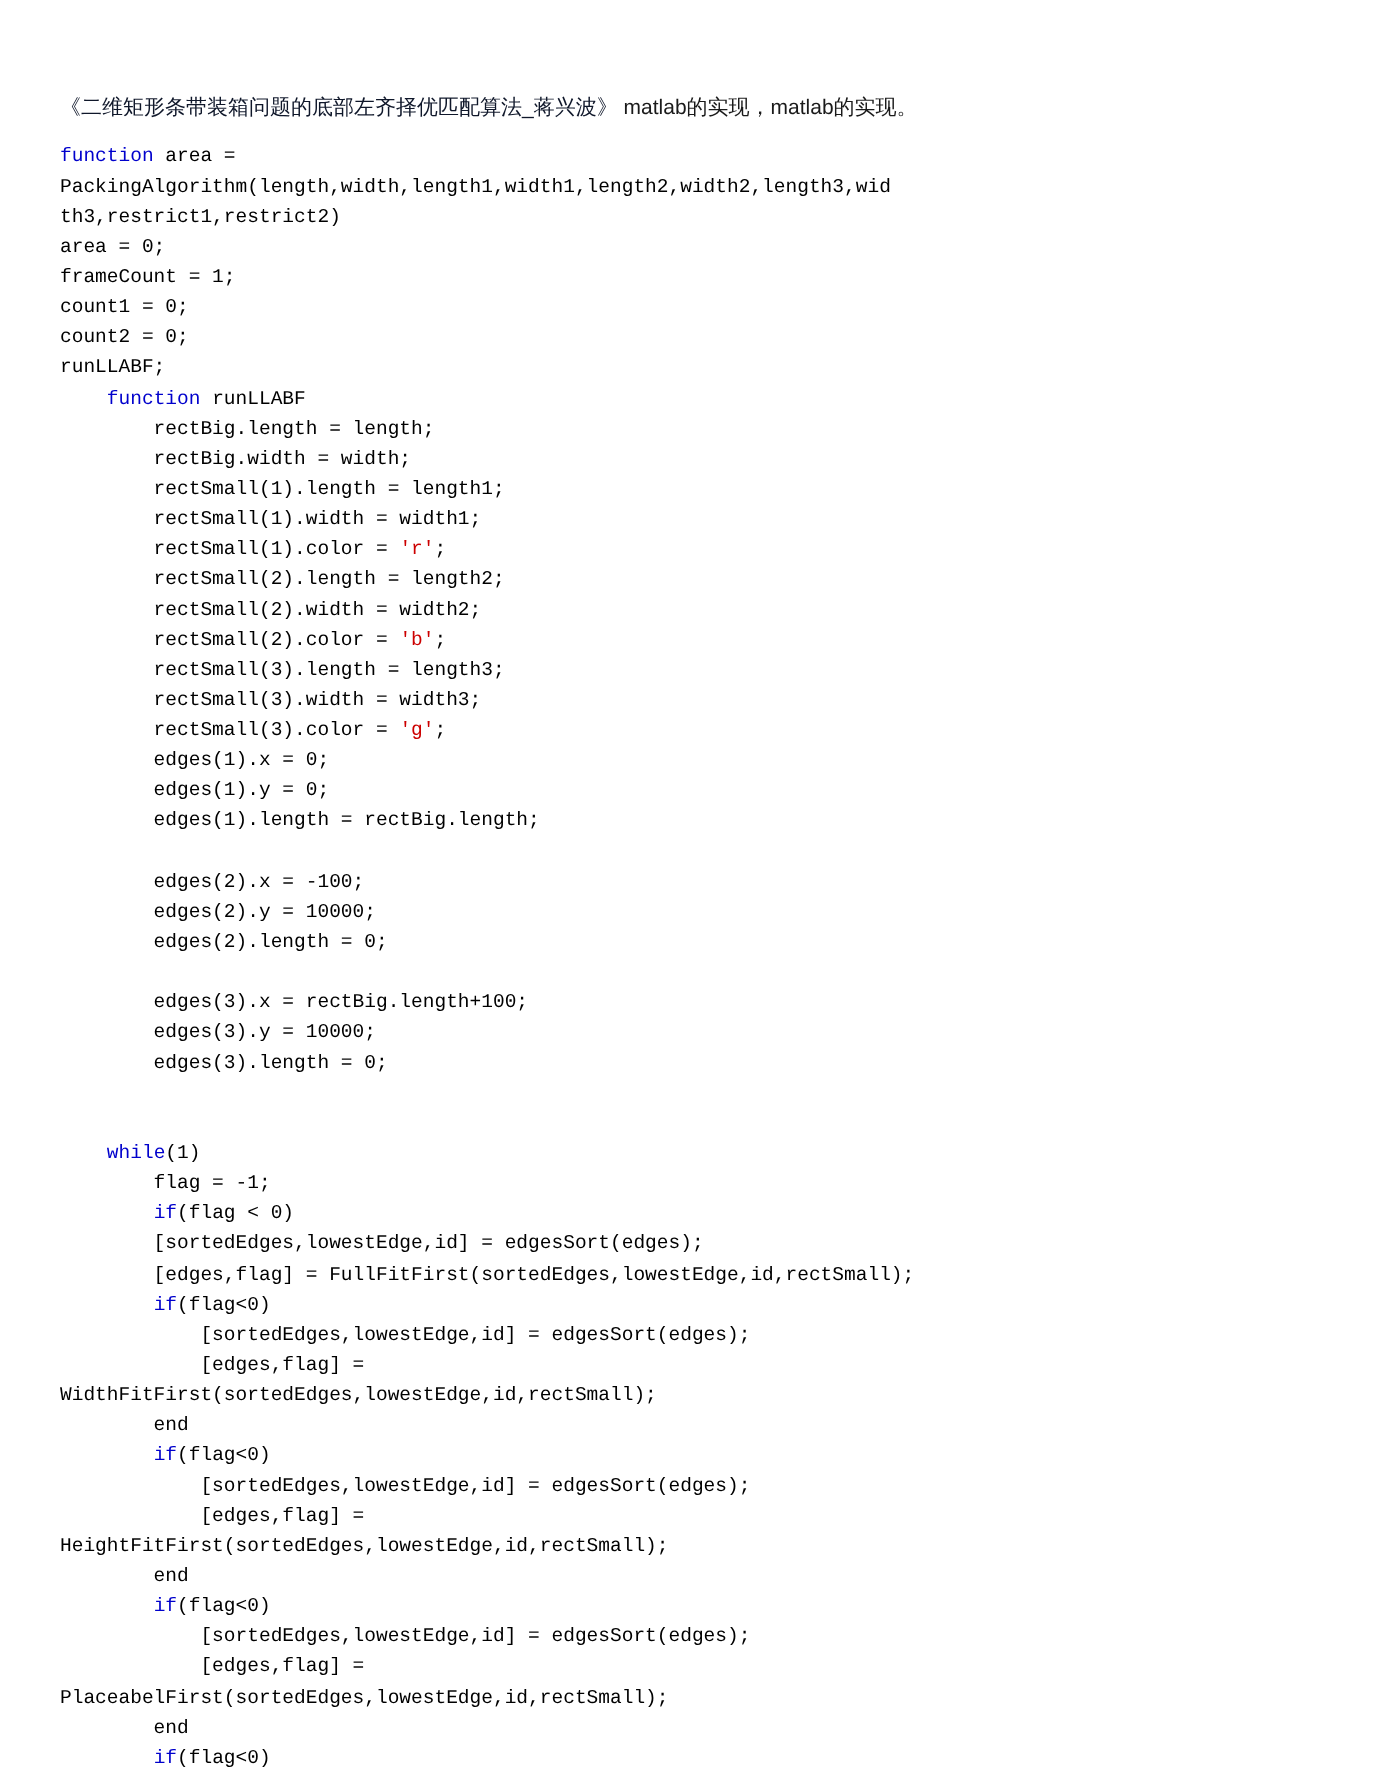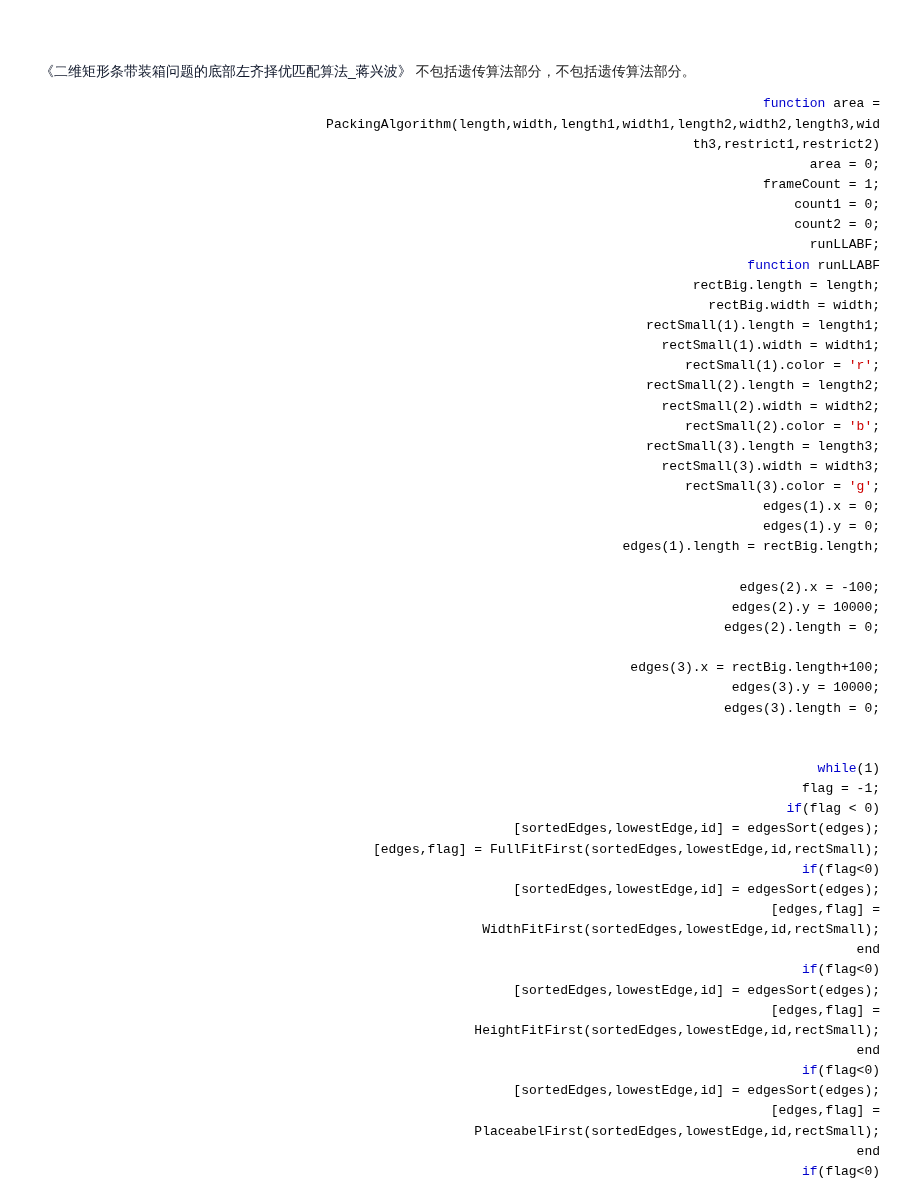--- a/index.html
+++ b/index.html
@@ -34,28 +34,27 @@
 
     .title-normal {
       color: #1a1a1a;
     }
 
     .code-block {
       white-space: pre;
       font-family: 'Courier New', Courier, monospace;
       font-size: 13px;
       line-height: 1.55;
-      text-align: right;
     }
 
     .kw-function { color: #0000cc; font-weight: normal; }
     .kw-while { color: #0000cc; font-weight: normal; }
     .str { color: #cc0000; }
     .normal { color: #000000; }
   </style>
 </head>
 <body>
 
 <div class="title-section">
-  <span class="title-link">《二维矩形条带装箱问题的底部左齐择优匹配算法_蒋兴波》</span><span class="title-normal"> 不包括遗传算法部分，不包括遗传算法部分。</span>
+  <span class="title-link">《二维矩形条带装箱问题的底部左齐择优匹配算法_蒋兴波》</span><span class="title-normal"> matlab的实现，matlab的实现。</span>
 </div>
 
 <div class="code-block" id="code-container"><div><span class="kw-function">function</span><span class="normal"> area =</span></div><div>PackingAlgorithm(length,width,length1,width1,length2,width2,length3,wid</div><div>th3,restrict1,restrict2)</div><div>area = 0;</div><div>frameCount = 1;</div><div>count1 = 0;</div><div>count2 = 0;</div><div>runLLABF;</div><div><span class="normal">    </span><span class="kw-function">function</span><span class="normal"> runLLABF</span></div><div>        rectBig.length = length;</div><div>        rectBig.width = width;</div><div>        rectSmall(1).length = length1;</div><div>        rectSmall(1).width = width1;</div><div><span class="normal">        rectSmall(1).color = </span><span class="str">'r'</span><span class="normal">;</span></div><div>        rectSmall(2).length = length2;</div><div>        rectSmall(2).width = width2;</div><div><span class="normal">        rectSmall(2).color = </span><span class="str">'b'</span><span class="normal">;</span></div><div>        rectSmall(3).length = length3;</div><div>        rectSmall(3).width = width3;</div><div><span class="normal">        rectSmall(3).color = </span><span class="str">'g'</span><span class="normal">;</span></div><div>        edges(1).x = 0;</div><div>        edges(1).y = 0;</div><div>        edges(1).length = rectBig.length;</div><div>&nbsp;</div><div>        edges(2).x = -100;</div><div>        edges(2).y = 10000;</div><div>        edges(2).length = 0;</div><div>&nbsp;</div><div>        edges(3).x = rectBig.length+100;</div><div>        edges(3).y = 10000;</div><div>        edges(3).length = 0;</div><div>&nbsp;</div><div>&nbsp;</div><div><span class="normal">    </span><span class="kw-while">while</span><span class="normal">(1)</span></div><div>        flag = -1;</div><div><span class="normal">        </span><span class="kw-while">if</span><span class="normal">(flag &lt; 0)</span></div><div>        [sortedEdges,lowestEdge,id] = edgesSort(edges);</div><div>        [edges,flag] = FullFitFirst(sortedEdges,lowestEdge,id,rectSmall);</div><div><span class="normal">        </span><span class="kw-while">if</span><span class="normal">(flag&lt;0)</span></div><div>            [sortedEdges,lowestEdge,id] = edgesSort(edges);</div><div>            [edges,flag] =</div><div>WidthFitFirst(sortedEdges,lowestEdge,id,rectSmall);</div><div>        end</div><div><span class="normal">        </span><span class="kw-while">if</span><span class="normal">(flag&lt;0)</span></div><div>            [sortedEdges,lowestEdge,id] = edgesSort(edges);</div><div>            [edges,flag] =</div><div>HeightFitFirst(sortedEdges,lowestEdge,id,rectSmall);</div><div>        end</div><div><span class="normal">        </span><span class="kw-while">if</span><span class="normal">(flag&lt;0)</span></div><div>            [sortedEdges,lowestEdge,id] = edgesSort(edges);</div><div>            [edges,flag] =</div><div>PlaceabelFirst(sortedEdges,lowestEdge,id,rectSmall);</div><div>        end</div><div><span class="normal">        </span><span class="kw-while">if</span><span class="normal">(flag&lt;0)</span></div></div>
 
 </body></html>

